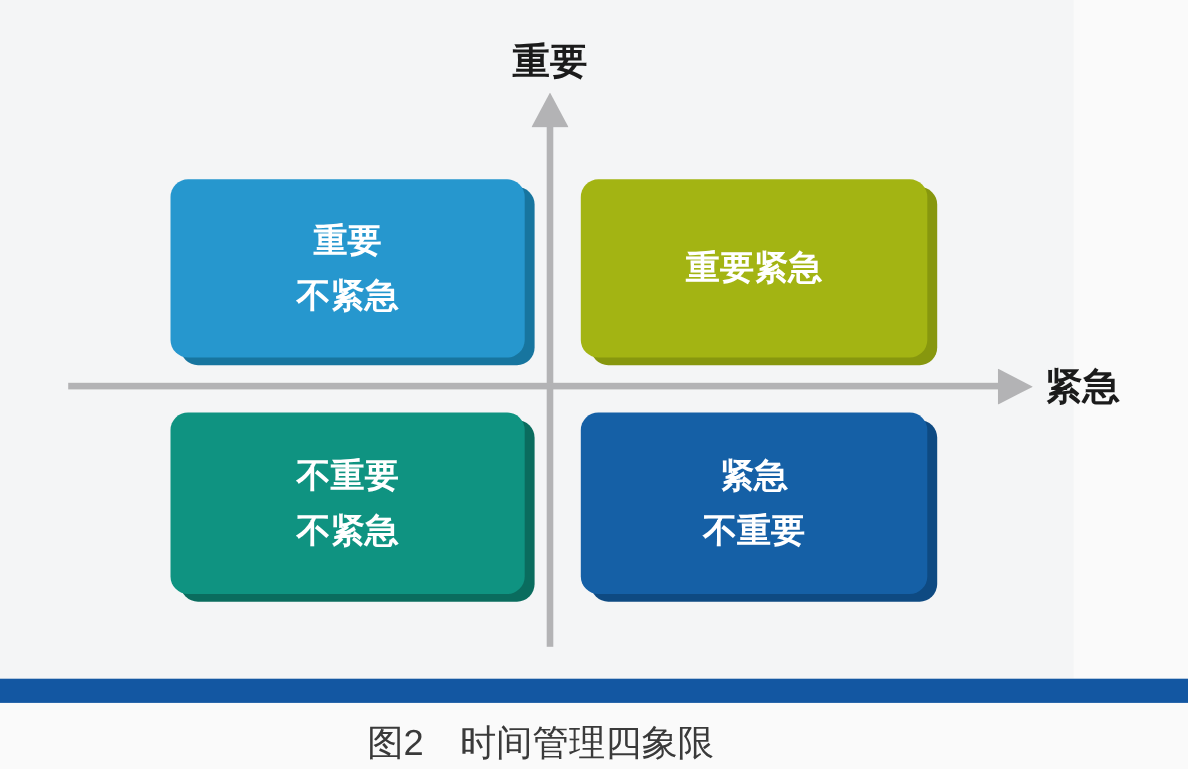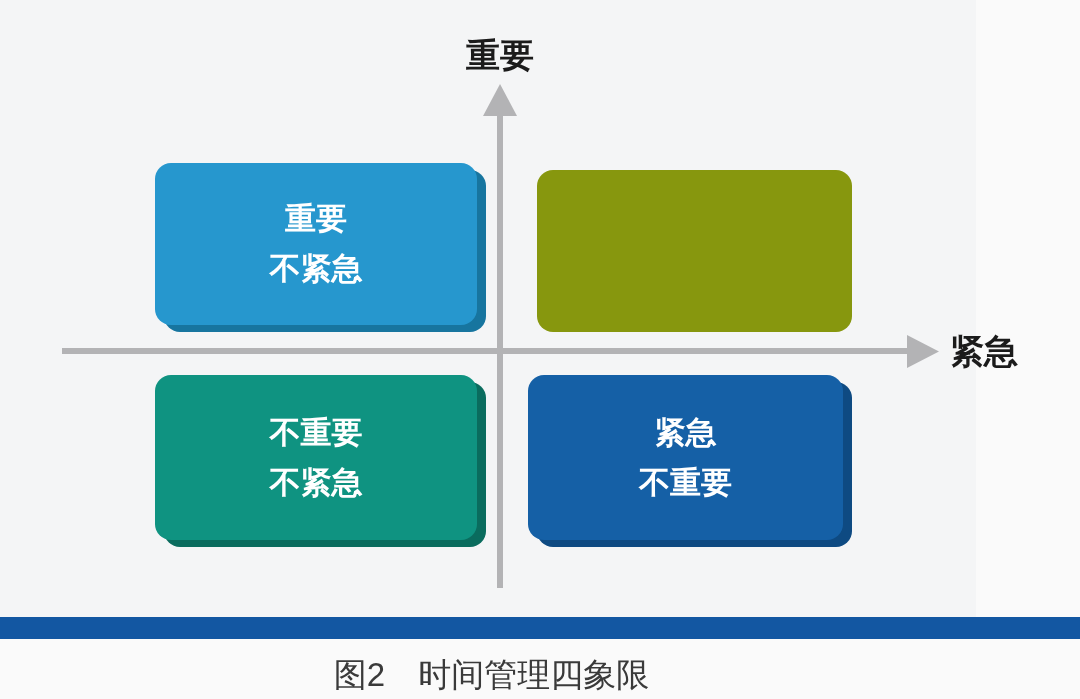--- a/index.html
+++ b/index.html
@@ -103,20 +103,23 @@
   <div id="diagram-area">
 
     <div class="axis-shaft-v" style="background-color: rgb(179, 179, 181);"></div>
     <div class="axis-shaft-h" style="background-color: rgb(179, 179, 181);"></div>
     <div class="arrowhead-up" style="background-color: rgb(179, 179, 181);"></div>
     <div class="arrowhead-right" style="background-color: rgb(179, 179, 181);"></div>
     <div id="y-axis-label" class="axis-label">重要</div>
     <div id="x-axis-label" class="axis-label">紧急</div>
 
     <div id="q1-shadow" class="q-shadow" style="background-color: rgb(135, 151, 14);"></div>
+    <div id="q1-face" class="q-face" style="background-color: rgb(163, 180, 19);">
+      <span>重要紧急</span>
+    </div>
 
     <div id="q2-shadow" class="q-shadow" style="background-color: rgb(23, 117, 159);"></div>
     <div id="q2-face" class="q-face" style="background-color: rgb(38, 151, 206);">
       <span>重要
 不紧急</span>
     </div>
 
     <div id="q3-shadow" class="q-shadow" style="background-color: rgb(10, 108, 94);"></div>
     <div id="q3-face" class="q-face" style="background-color: rgb(15, 147, 129);">
       <span>不重要

